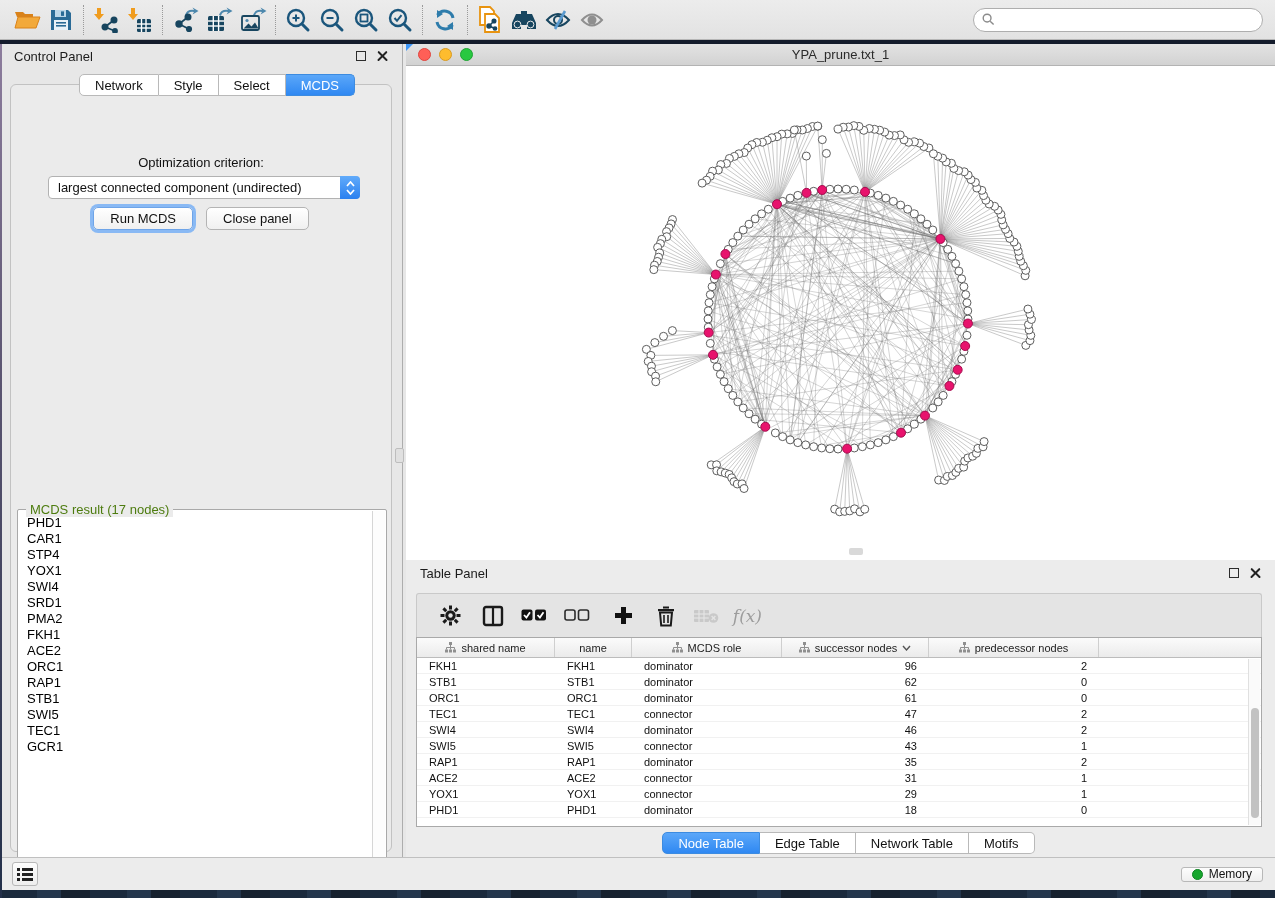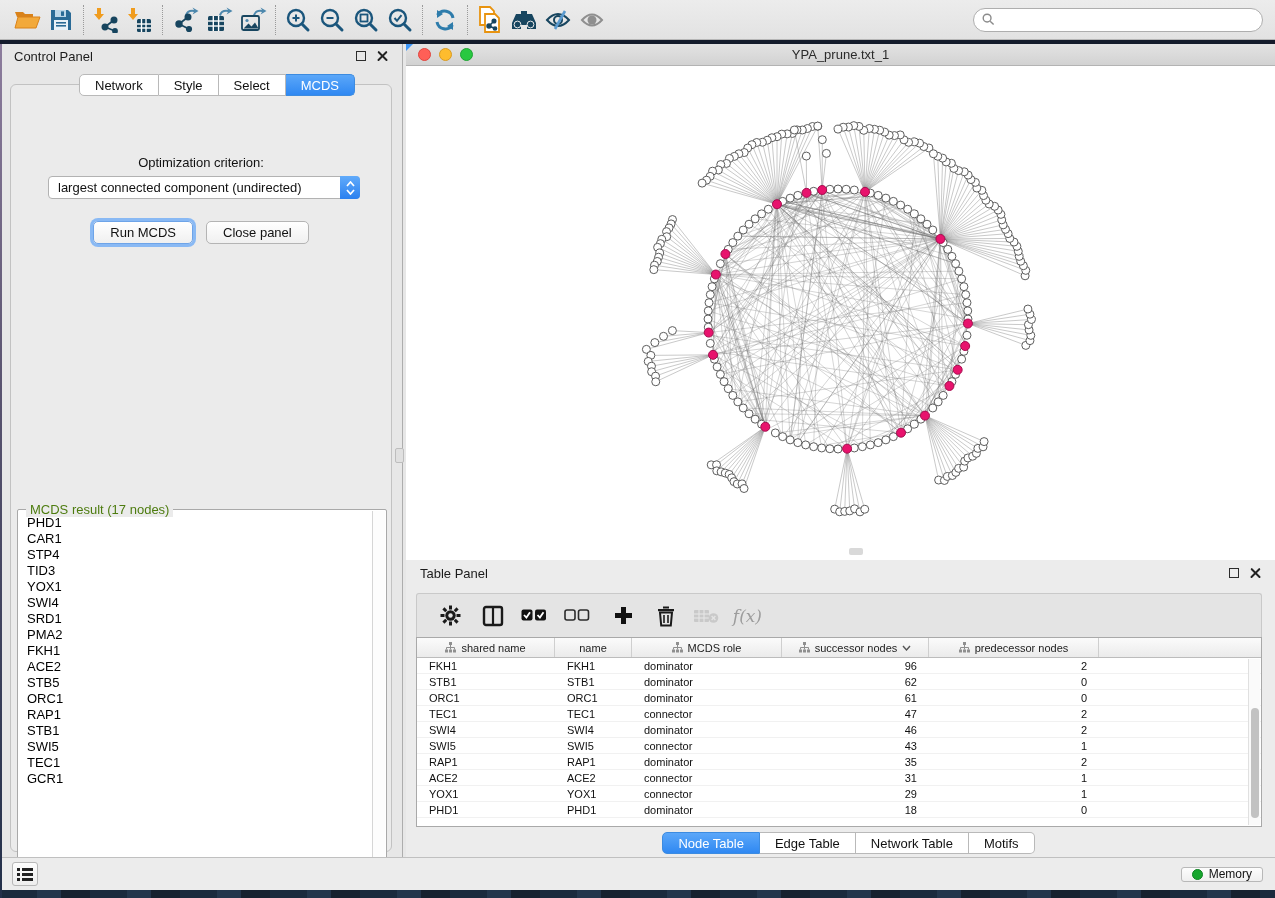--- a/index.html
+++ b/index.html
@@ -49,21 +49,21 @@
   .opt-label { position:absolute; left:0; top:70px; width:100%; text-align:center; font-size:13px; color:#111; }
   .dropdown { position:absolute; left:37px; top:91px; width:312px; height:23px; background:#fff;
     border:1px solid #b2b2b2; border-radius:4px; display:flex; align-items:center; }
   .dropdown .dd-text { flex:1; font-size:13px; color:#111; padding-left:9px; white-space:nowrap; overflow:hidden; }
   .dd-stepper { width:20px; height:23px; margin:-1px -1px -1px 0; border-radius:0 4px 4px 0;
     background:linear-gradient(#61abfb,#2a80ef); display:flex; flex-direction:column; align-items:center; justify-content:center; gap:2px; }
   .dd-stepper svg { display:block; }
 
   .btn-row { position:absolute; left:0; top:122px; width:100%; display:flex; justify-content:center; gap:13px; }
   .aqua-btn { height:23px; padding:0 16px; background:linear-gradient(#ffffff,#f0f0f0); border:1px solid #b4b4b4;
-    border-radius:5px; font-size:13px; color:#111; display:flex; align-items:center;margin-top:14px; }
+    border-radius:5px; font-size:13px; color:#111; display:flex; align-items:center; }
   .aqua-btn.focused { box-shadow:0 0 0 3px rgba(96,164,248,.7); border-color:#6ea4e8; }
 
   .mcds-box { position:absolute; left:6px; top:424px; width:370px; height:368px;
     border:1px solid #a9a9a9; border-radius:2px; background:#fff; }
   .mcds-legend { position:absolute; left:8px; top:-8px; background:#ebebeb; padding:0 4px;
     font-size:13px; color:#4d7c0f; }
   .mcds-list { position:absolute; left:1px; top:5px; width:352px; height:356px; overflow:hidden;
     font-size:13px; color:#000; }
   .mcds-item { height:16px; line-height:16px; padding-left:8px; }
   .mcds-scroll { position:absolute; right:1px; top:1px; width:13px; height:360px; background:#fdfdfd;
@@ -319,28 +319,26 @@
       <div class="btn-row">
         <div class="aqua-btn focused">Run MCDS</div>
         <div class="aqua-btn">Close panel</div>
       </div>
       <div class="mcds-box">
         <span class="mcds-legend">MCDS result (17 nodes)</span>
         <div class="mcds-list">
             <div class="mcds-item">PHD1</div>
             <div class="mcds-item">CAR1</div>
             <div class="mcds-item">STP4</div>
-            <div class="mcds-item">TID3</div>
             <div class="mcds-item">YOX1</div>
             <div class="mcds-item">SWI4</div>
             <div class="mcds-item">SRD1</div>
             <div class="mcds-item">PMA2</div>
             <div class="mcds-item">FKH1</div>
             <div class="mcds-item">ACE2</div>
-            <div class="mcds-item">STB5</div>
             <div class="mcds-item">ORC1</div>
             <div class="mcds-item">RAP1</div>
             <div class="mcds-item">STB1</div>
             <div class="mcds-item">SWI5</div>
             <div class="mcds-item">TEC1</div>
             <div class="mcds-item">GCR1</div>
           </div>
         <div class="mcds-scroll"></div>
       </div>
     </div>

